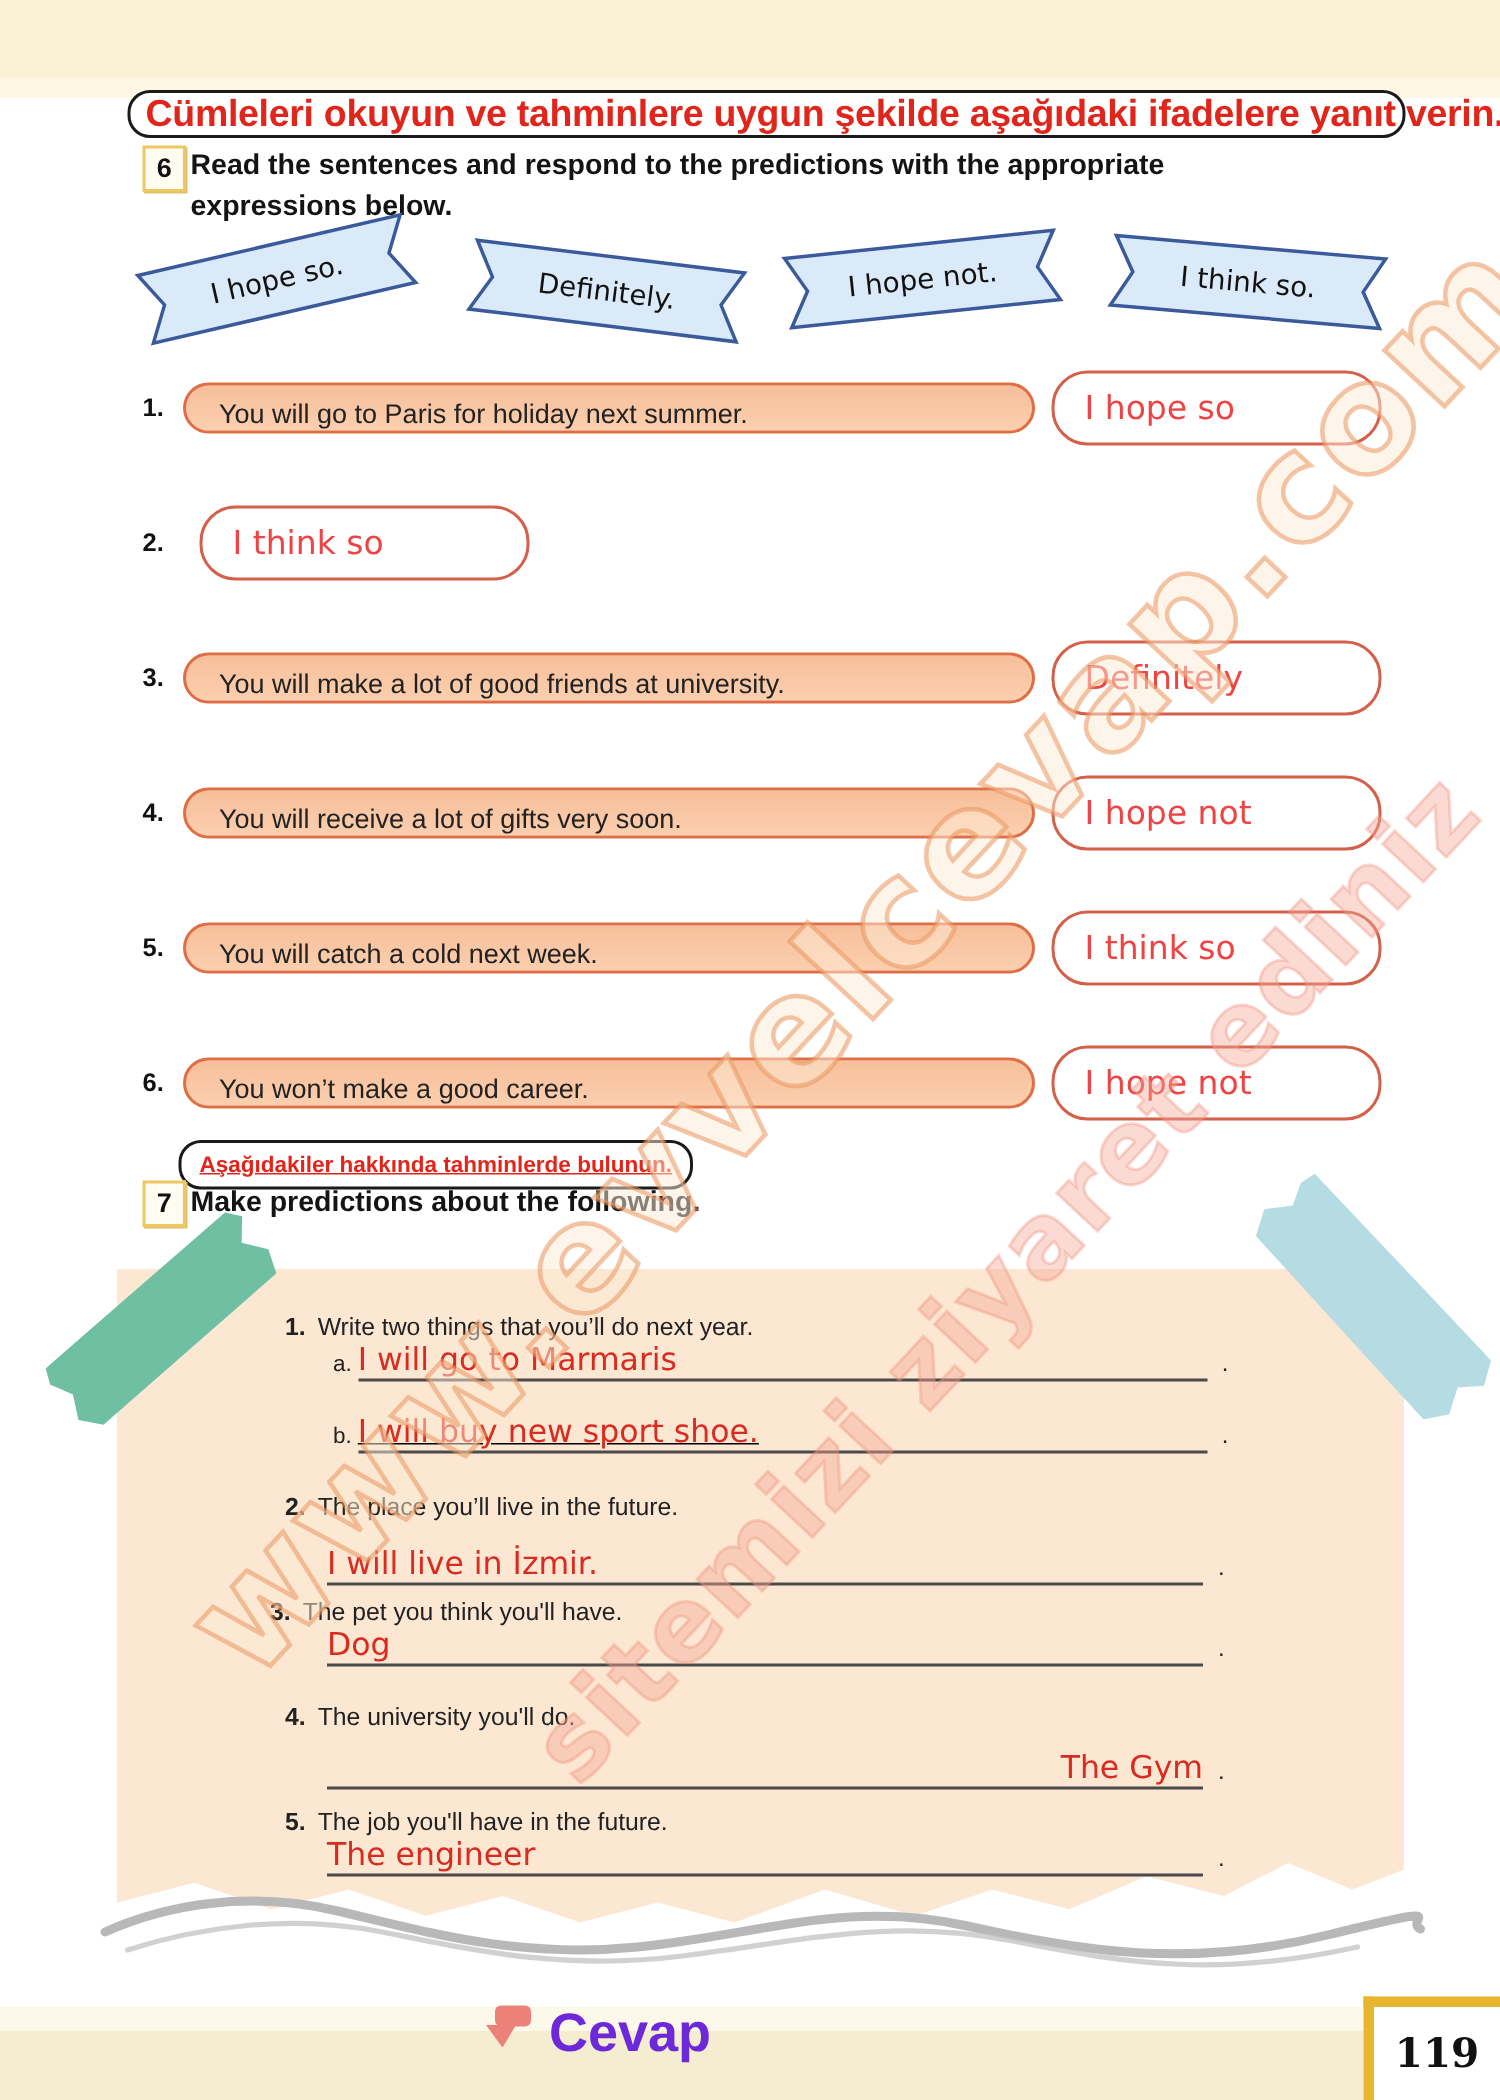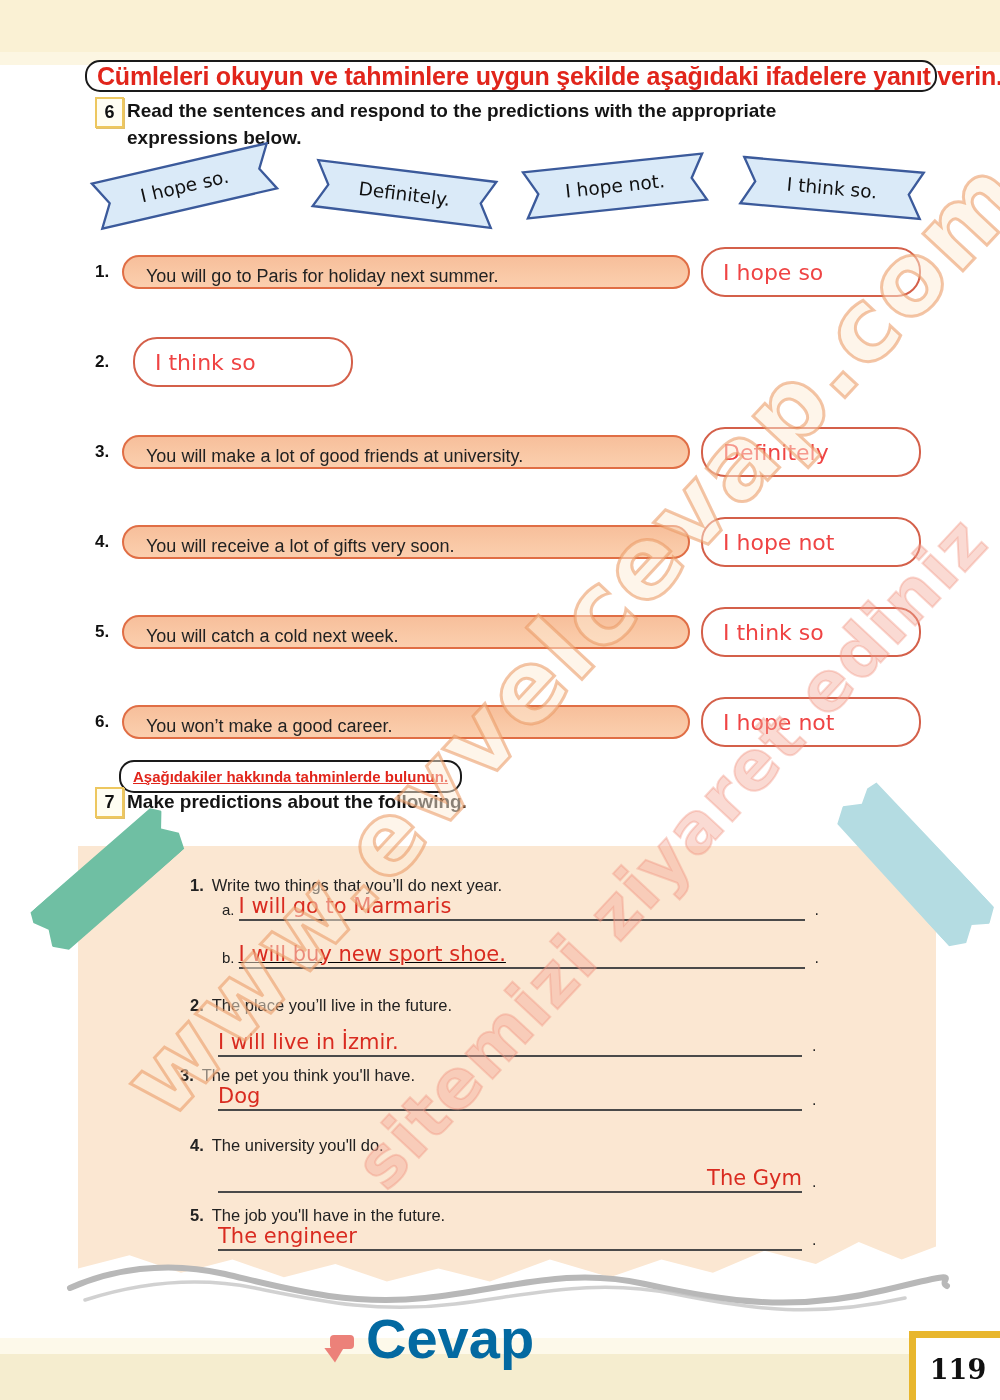--- a/index.html
+++ b/index.html
@@ -59,21 +59,21 @@
   #wm1{left:100px;top:1060px;transform:rotate(-47deg);font-size:100px;letter-spacing:3px;
        color:rgba(253,236,214,0.50);-webkit-text-stroke:3px rgba(233,150,95,0.55);}
   #wm2{left:340px;top:1150px;transform:rotate(-47deg);font-size:68px;letter-spacing:2px;
        color:rgba(244,166,150,0.42);-webkit-text-stroke:2px rgba(240,140,120,0.35);}
   
   #logo{position:absolute;left:330px;top:1306px;display:flex;align-items:center;z-index:6;}
   #logo .lbox{position:relative;background:#ec8179;color:#fff;font-weight:bold;font-size:44px;
               padding:4px 12px 10px 12px;border-radius:4px;}
   #logo .tail{position:absolute;right:10px;bottom:-14px;width:20px;height:15px;background:#ec8179;
               clip-path:polygon(0 0,100% 0,55% 100%);}
-  #logo .lgray{color:#0369a1;font-weight:bold;font-size:56px;margin-left:12px;padding-bottom:6px;}
+  #logo .lgray{color:#6d28d9;font-weight:bold;font-size:36px;margin-left:12px;padding-bottom:6px;margin-top:28px;}
   
   #pagenum{position:absolute;right:0;bottom:0;width:84px;height:62px;background:#fff;
            border-left:7px solid #e8b62d;border-top:7px solid #e8b62d;display:flex;
            align-items:center;justify-content:center;font-weight:bold;font-size:27px;color:#111;z-index:6;
            font-family:"DejaVu Serif",serif;}
 </style>
 </head>
 <body>
 
 <div id="page">

